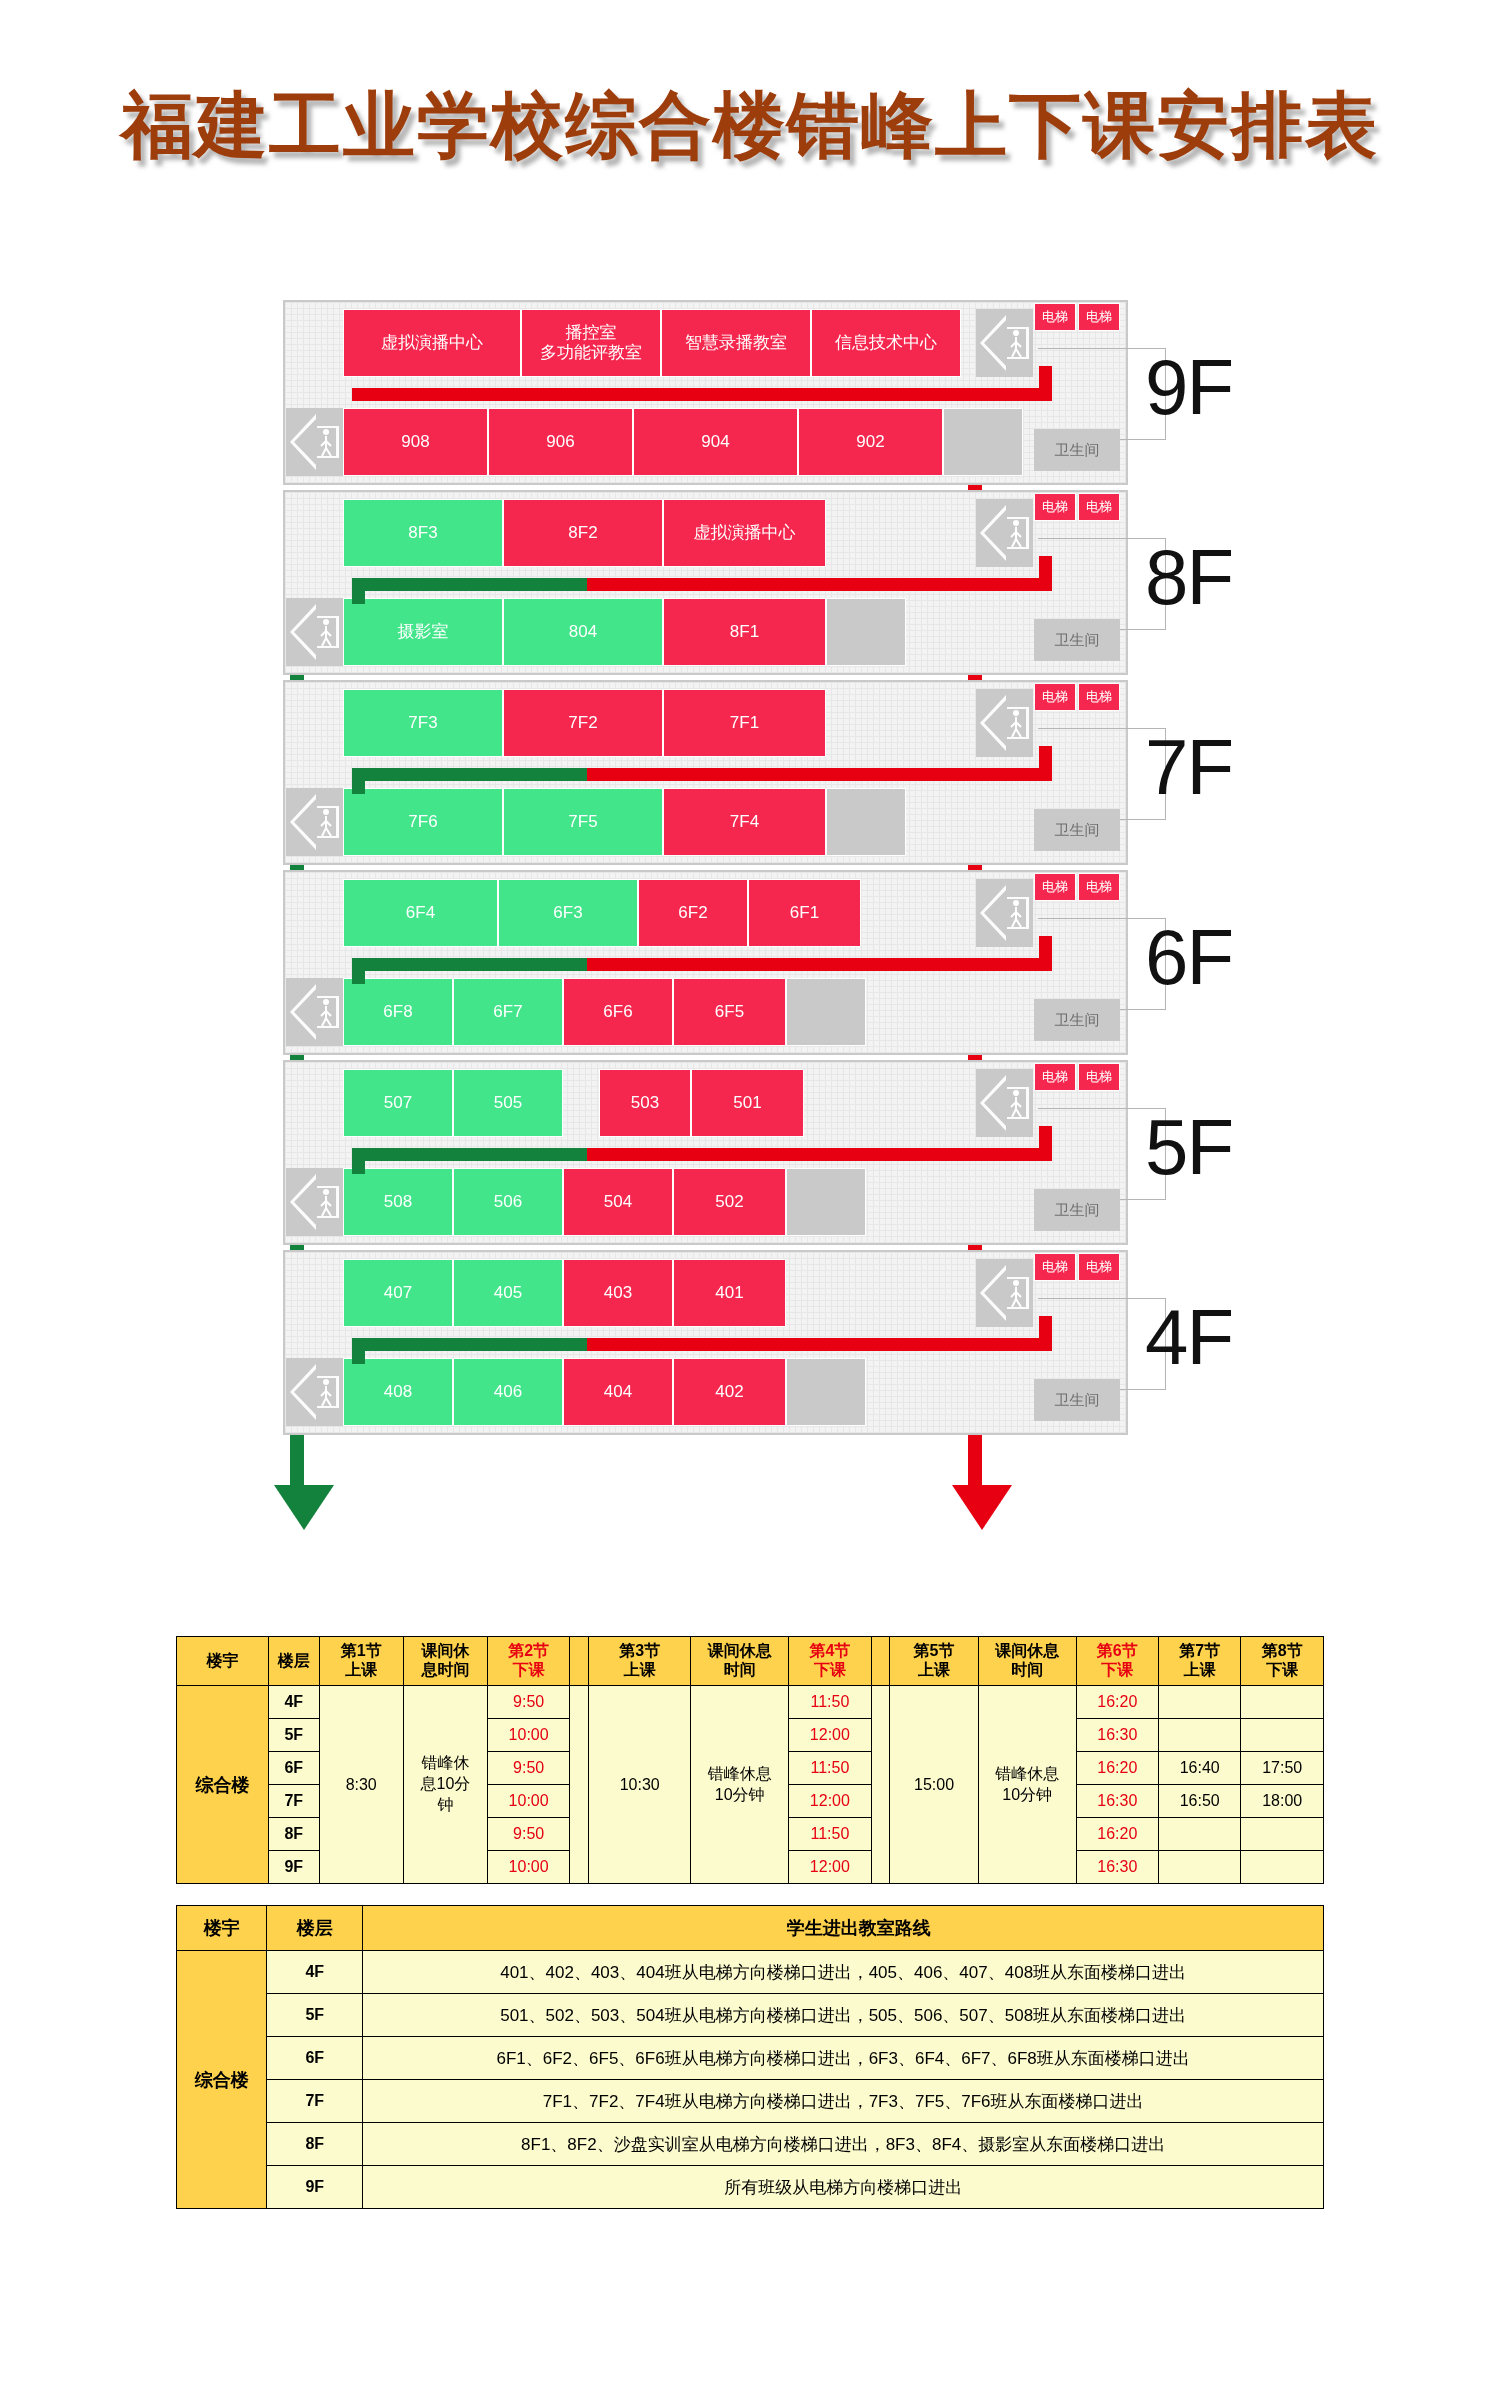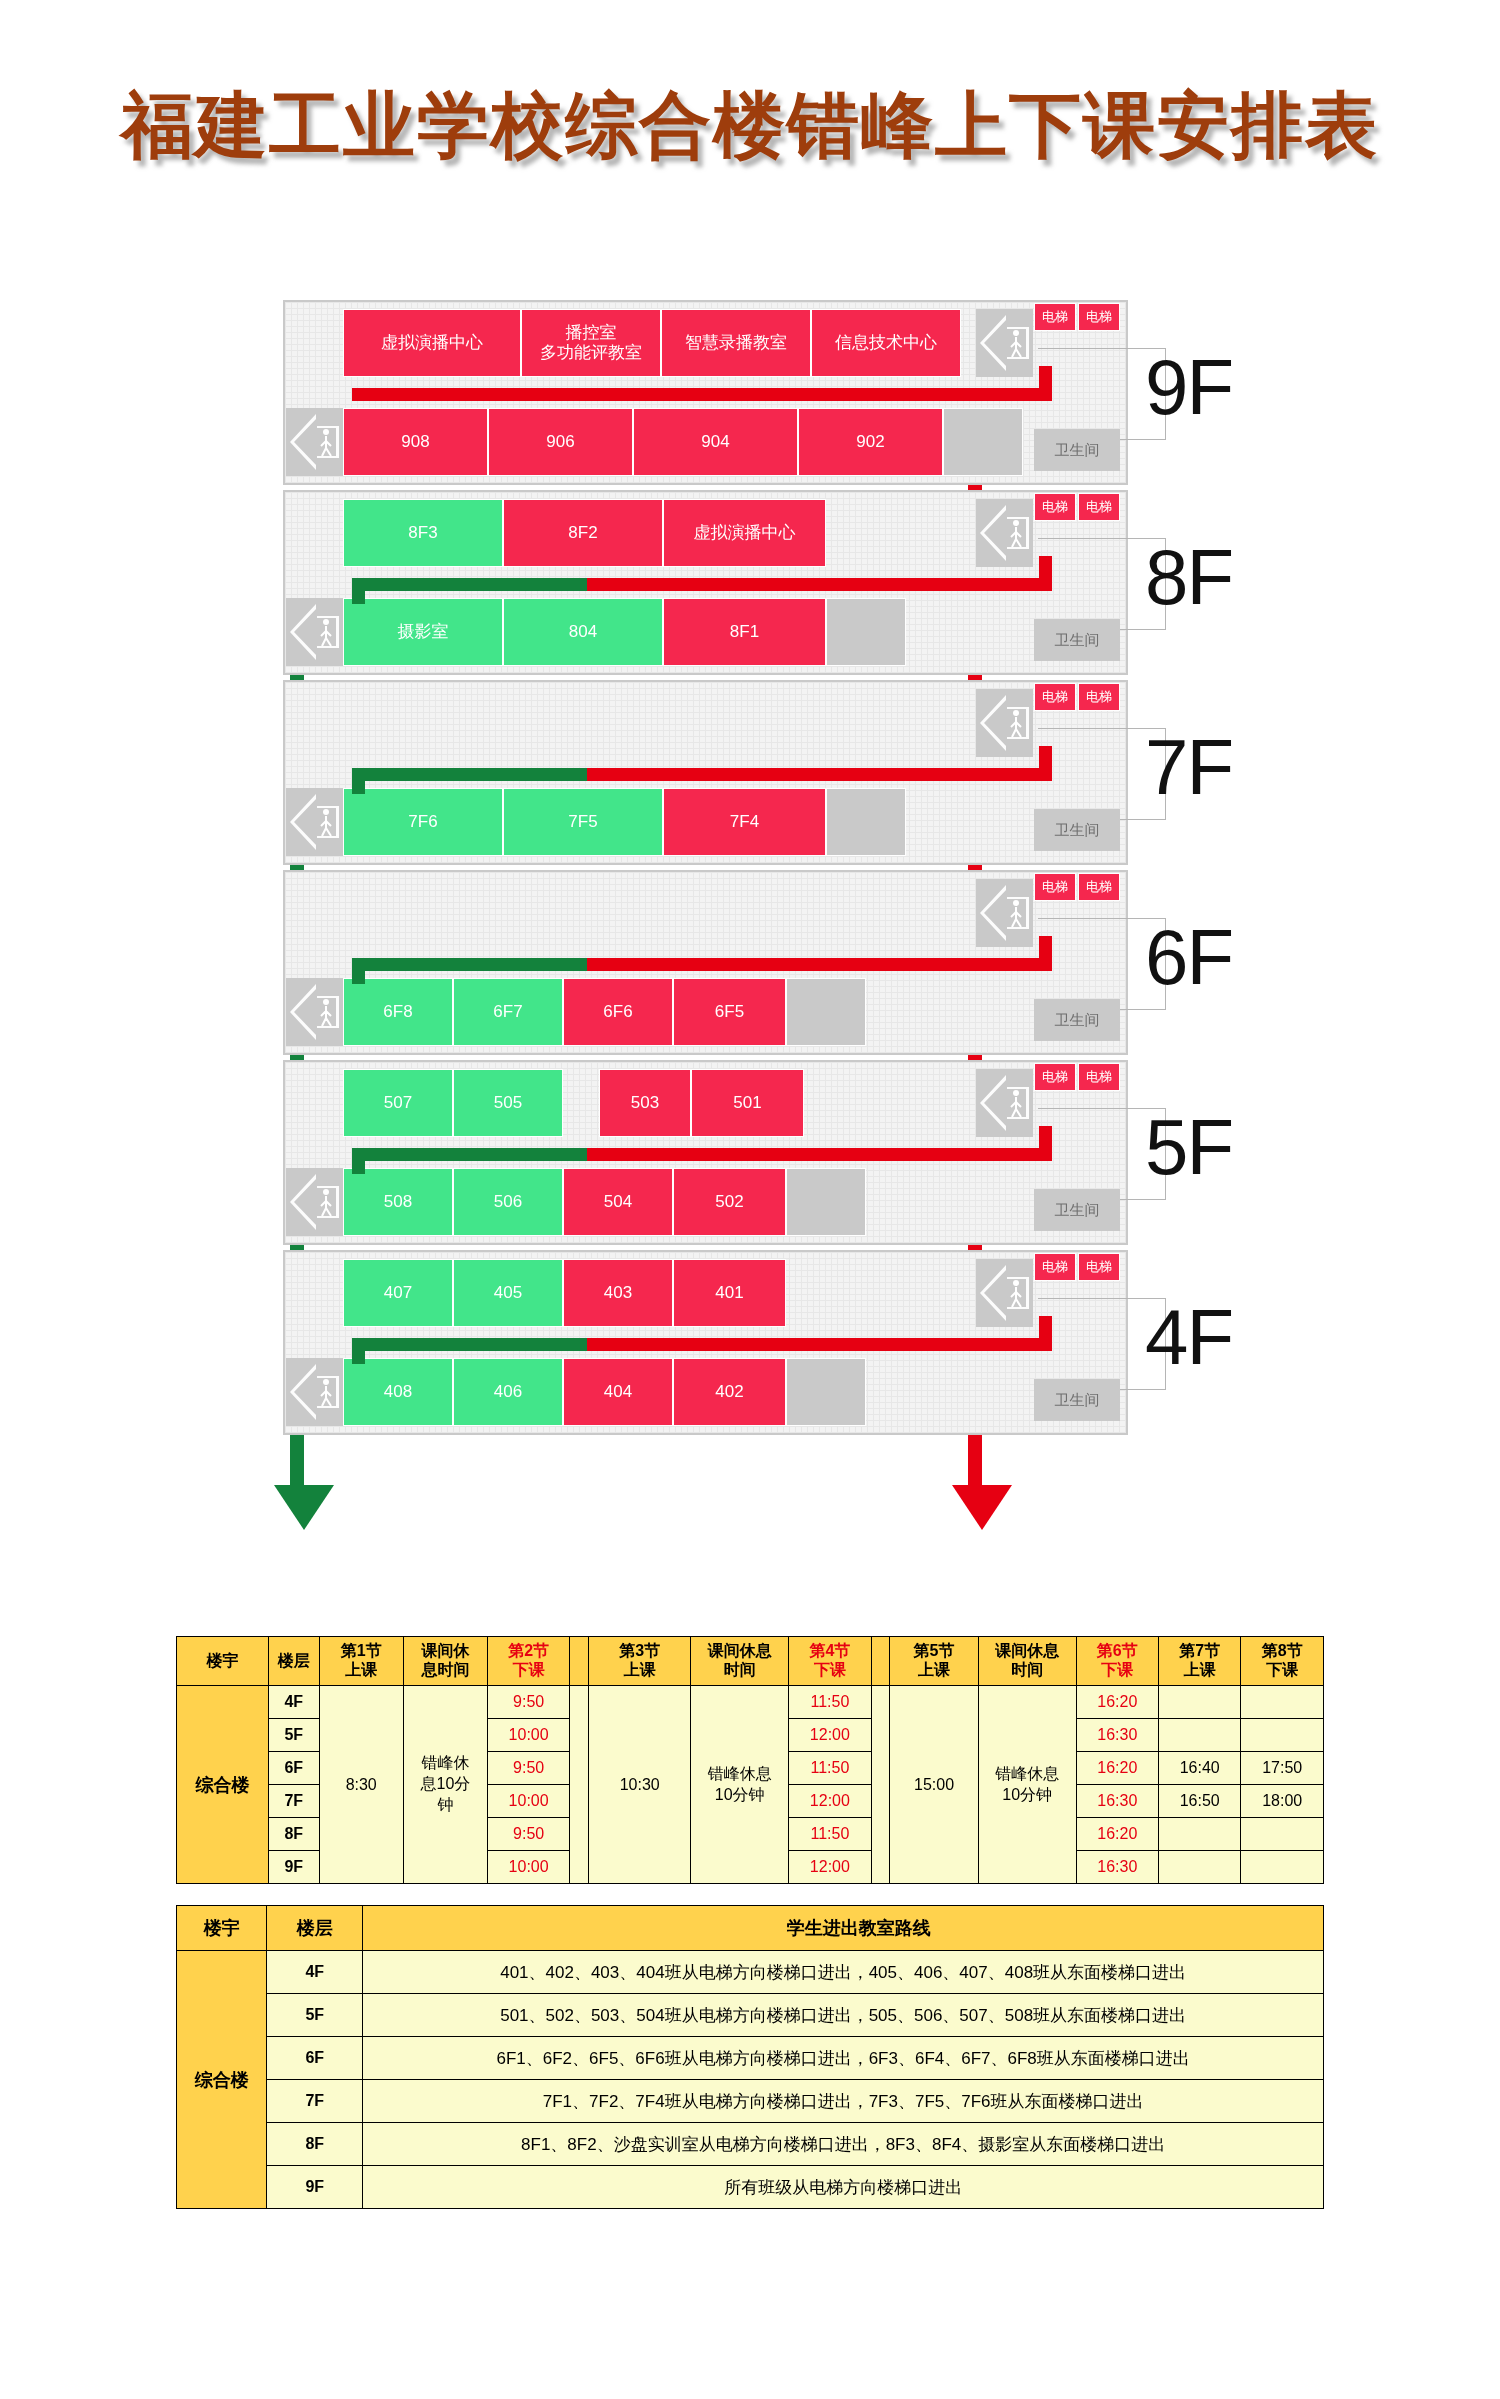--- a/index.html
+++ b/index.html
@@ -192,20 +192,25 @@
         <div class="seg-green" style="width: 235px;"></div>
         <div class="seg-red" style="left: 244px; width: 465px;"></div>
         <div class="seg-red-up" style="left: 696px; top: -18px; height: 26px;"></div>
         <div class="seg-green-dn" style="left: 9px; top: 4px; height: 26px;"></div>
       </div>
     </div>
     <div class="flabel" style="top: 232px;">8F</div>
     <div class="floor" style="top: 380px;">
       <div class="plate"></div>
       <div class="outline"></div>
+      <div class="rowtop">
+        <div class="room green" style="width: 160px;">7F3</div>
+        <div class="room red" style="width: 160px;">7F2</div>
+        <div class="room red" style="width: 163px;">7F1</div>
+      </div>
       <div class="rowbot">
         <div class="room green" style="width: 160px;">7F6</div>
         <div class="room green" style="width: 160px;">7F5</div>
         <div class="room red" style="width: 163px;">7F4</div>
         <div class="room grey" style="width: 80px;"></div>
       </div>
       <div class="stair tr">
         <svg width="57" height="68" viewBox="0 0 57 68">
           <path d="M4 34 L30 6 L30 18 L53 18 L53 50 L30 50 L30 62 Z" fill="#ffffff" opacity="0.95"></path>
           <path d="M8 34 L31 10 L31 20 L50 20 L50 48 L31 48 L31 58 Z" fill="#c9c9c9"></path>
@@ -228,20 +233,26 @@
         <div class="seg-green" style="width: 235px;"></div>
         <div class="seg-red" style="left: 244px; width: 465px;"></div>
         <div class="seg-red-up" style="left: 696px; top: -18px; height: 26px;"></div>
         <div class="seg-green-dn" style="left: 9px; top: 4px; height: 26px;"></div>
       </div>
     </div>
     <div class="flabel" style="top: 422px;">7F</div>
     <div class="floor" style="top: 570px;">
       <div class="plate"></div>
       <div class="outline"></div>
+      <div class="rowtop">
+        <div class="room green" style="width: 155px;">6F4</div>
+        <div class="room green" style="width: 140px;">6F3</div>
+        <div class="room red" style="width: 110px;">6F2</div>
+        <div class="room red" style="width: 113px;">6F1</div>
+      </div>
       <div class="rowbot">
         <div class="room green" style="width: 110px;">6F8</div>
         <div class="room green" style="width: 110px;">6F7</div>
         <div class="room red" style="width: 110px;">6F6</div>
         <div class="room red" style="width: 113px;">6F5</div>
         <div class="room grey" style="width: 80px;"></div>
       </div>
       <div class="stair tr">
         <svg width="57" height="68" viewBox="0 0 57 68">
           <path d="M4 34 L30 6 L30 18 L53 18 L53 50 L30 50 L30 62 Z" fill="#ffffff" opacity="0.95"></path>

